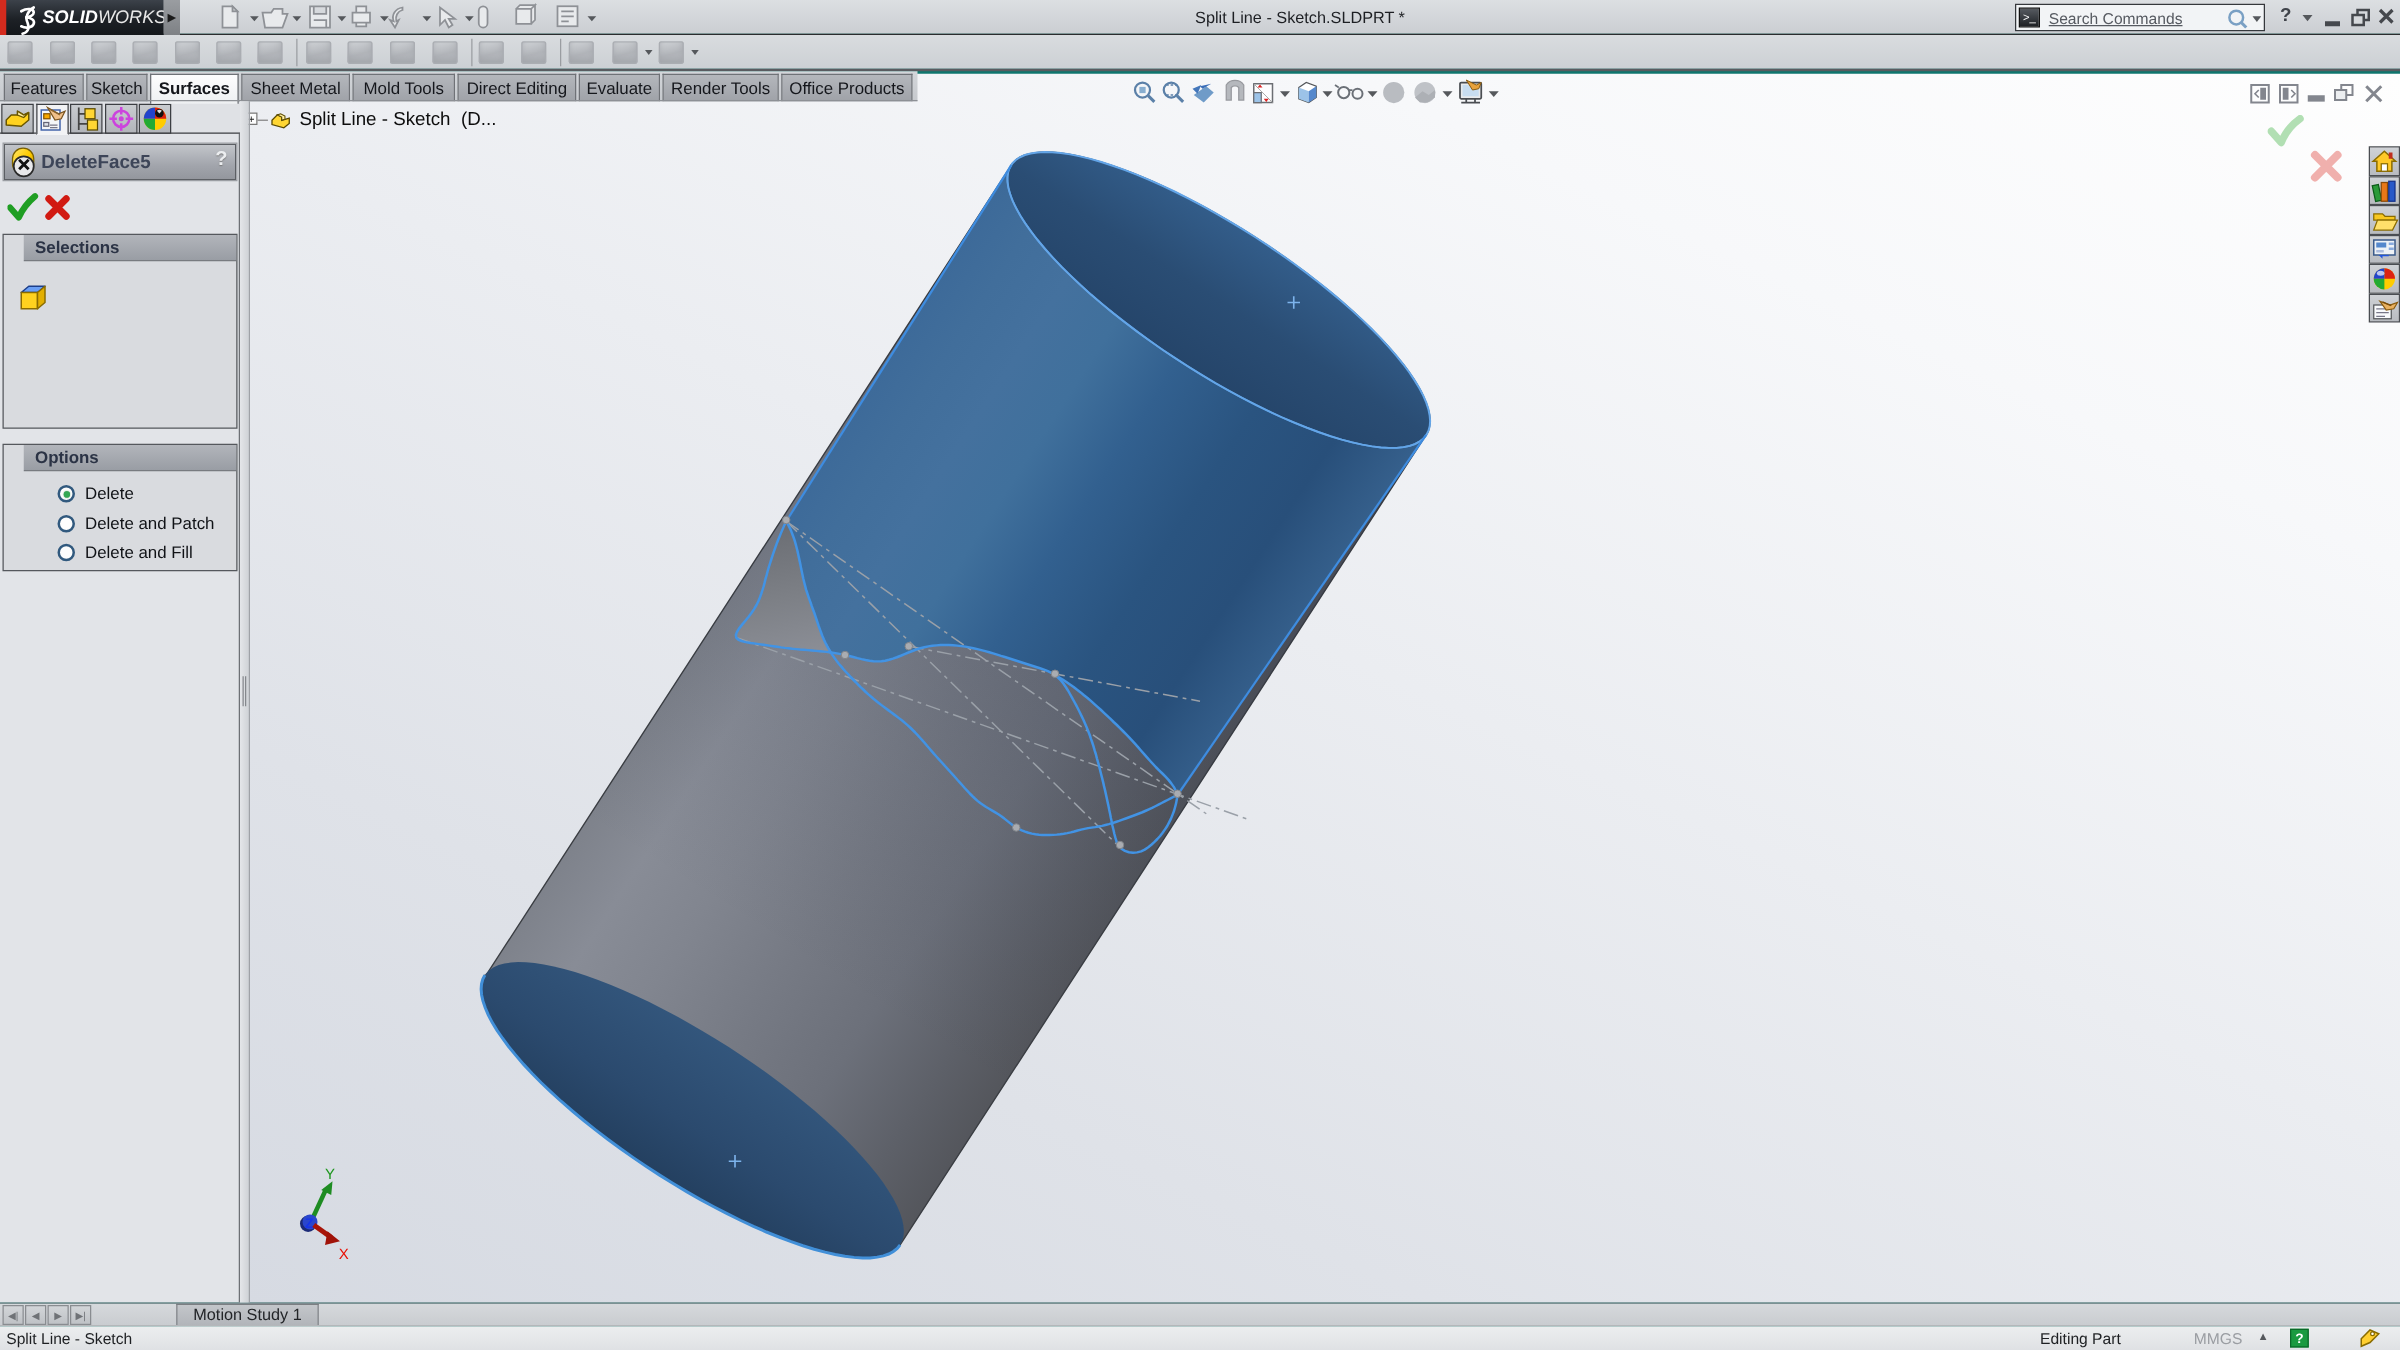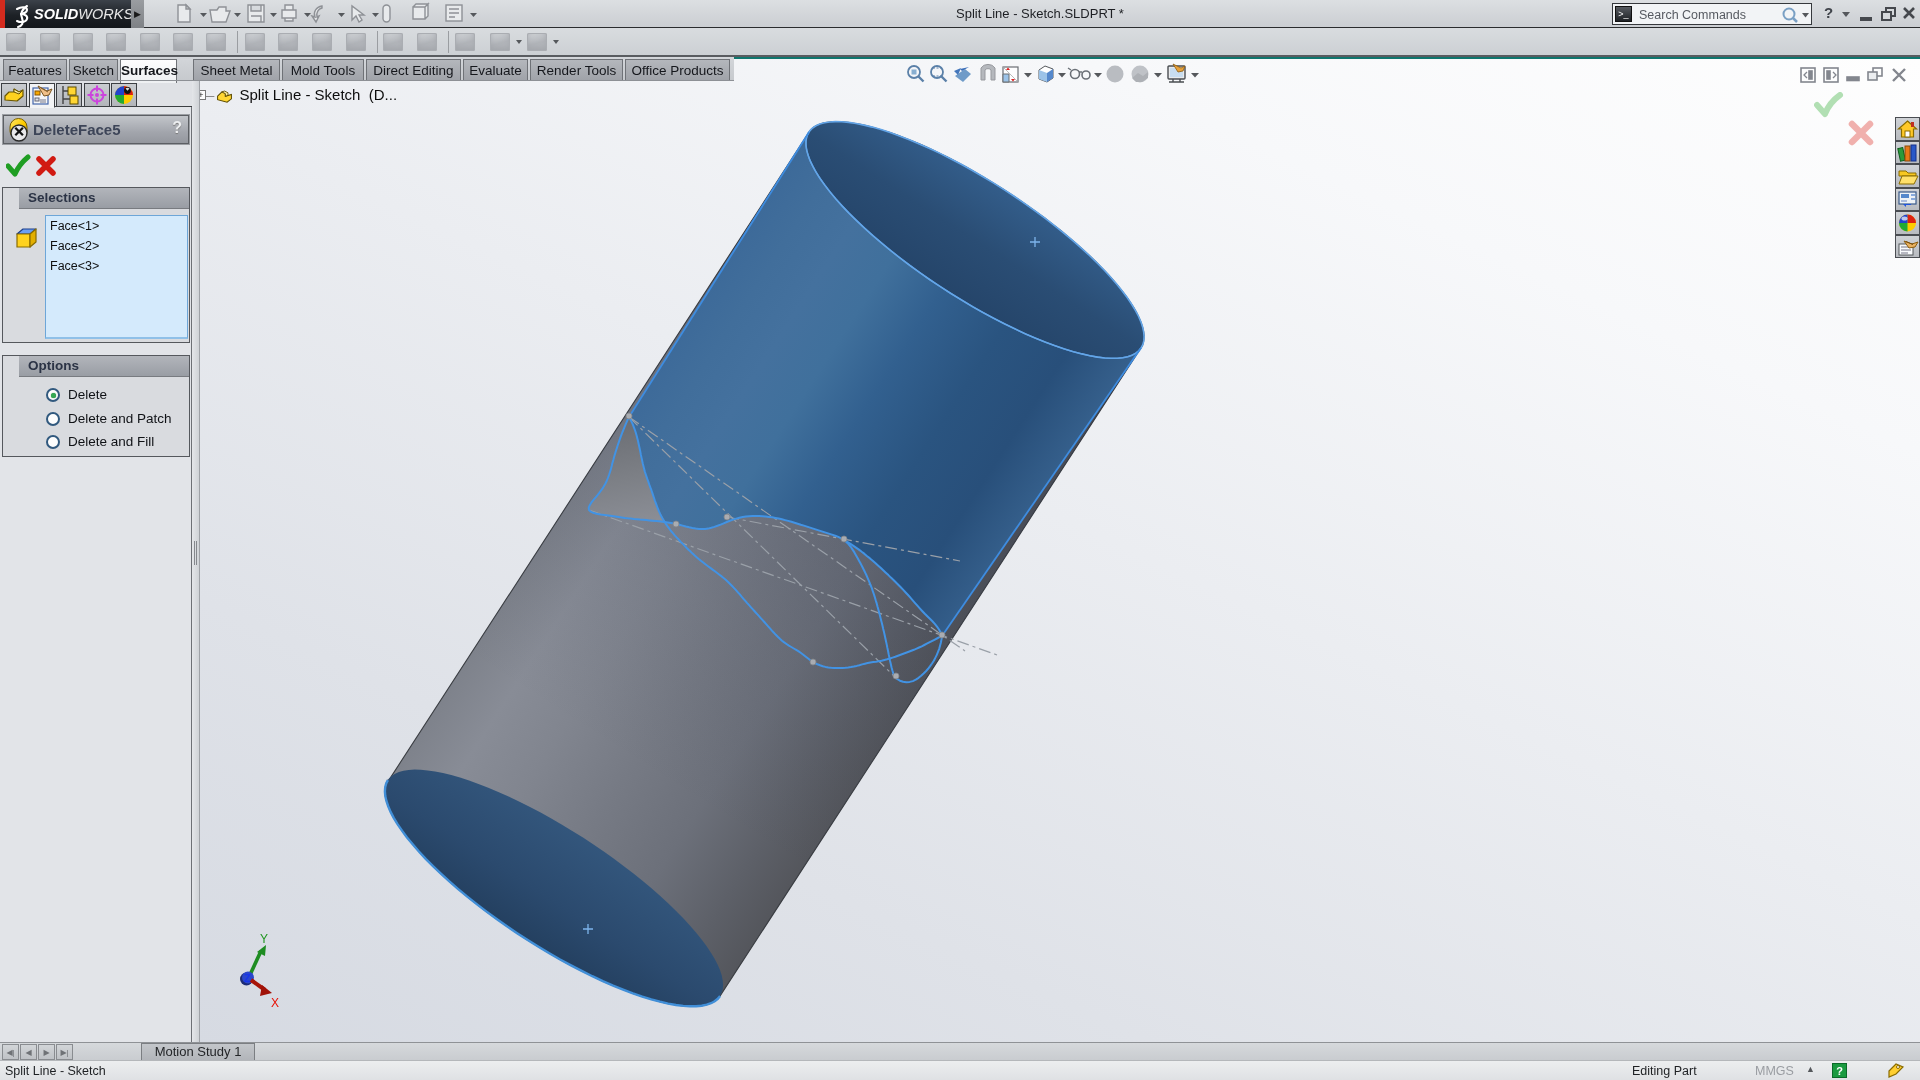--- a/index.html
+++ b/index.html
@@ -7,21 +7,21 @@
 #titlebar{position:absolute;left:0;top:0;width:1920px;height:28px;background:linear-gradient(#dcdfe2,#cbced2);border-bottom:1px solid #2a2c2e;}
 #logo{position:absolute;left:0;top:0;width:131px;height:28px;background:linear-gradient(#3c424a,#1d2126 55%,#14171b);}
 #logo .red{position:absolute;left:0;top:0;width:5px;height:28px;background:#d42b1e;}
 #logo .lt{position:absolute;left:34px;top:6px;color:#fff;font-size:14.5px;font-weight:bold;font-style:italic;letter-spacing:0px;}
 #logo .lt span{font-weight:normal;color:#e8e8e8;}
 #logoarrow{position:absolute;left:131px;top:0;width:13px;height:28px;background:linear-gradient(#9a9da1,#7e8185);color:#1a1a1a;font-size:9px;line-height:28px;text-align:center;}
 .title-text{position:absolute;left:900px;top:6px;width:280px;text-align:center;font-size:13px;color:#1d1f23;}
 
 #search{position:absolute;left:1612px;top:3px;width:200px;height:22px;background:#f2f4f6;border:1px solid #35383c;}
 #search .sicon{position:absolute;left:2px;top:2px;width:17px;height:16px;background:linear-gradient(#565a60,#1e2125);border:1px solid #111;color:#fff;font-size:9px;line-height:15px;text-align:center;}
-#search .stxt{position:absolute;left:26px;top:4px;font-size:12.5px;color:#565a61;}
+#search .stxt{position:absolute;left:26px;top:4px;font-size:12.5px;color:#565a61;text-decoration:underline;}
 .tbtn{position:absolute;top:0;color:#45484d;font-size:14px;}
 
 #row1icons{position:absolute;left:0;top:0;width:1920px;height:28px;}
 #toolbar2{position:absolute;left:0;top:28px;width:1920px;height:29px;background:linear-gradient(#d9dcdf,#ccd0d4);border-bottom:2px solid #595c60;}
 .ticon{position:absolute;width:20px;height:18px;border-radius:2px;background:linear-gradient(165deg,#c9ccd0 15%,#b2b5ba 55%,#bbbec3);box-shadow:inset 0 0 0 1px #aaadb2, inset 0 -4px 6px #a2a5aa;}
 .tsep{position:absolute;width:1px;height:22px;background:#9a9da1;top:3px;}
 .tcaret{position:absolute;width:0;height:0;border-left:3.5px solid transparent;border-right:3.5px solid transparent;border-top:4px solid #55585c;top:12px;}
 
 #tabbar{position:absolute;left:0;top:57px;width:734px;height:24px;background:linear-gradient(#d3d6da,#c6c9cd);z-index:4;}
 .rtab{position:absolute;top:2px;height:22px;background:linear-gradient(#b4b7bc,#9fa2a8);border:1px solid #6f7277;border-bottom:none;font-size:13.5px;color:#15171c;text-align:center;line-height:21px;}
@@ -136,21 +136,21 @@
 <div class="tsep" style="left:448px;"></div>
 <div class="ticon" style="left:455px;top:5px;"></div>
       <div class="ticon" style="left:490px;top:5px;"></div>
 <div class="tcaret" style="left:516px;"></div>
 <div class="ticon" style="left:527px;top:5px;"></div>
 <div class="tcaret" style="left:553px;"></div>
 </div>
 <div id="tabbar">
 <div class="rtab" style="left:3px;width:64px;">Features</div>
 <div class="rtab" style="left:69px;width:49px;">Sketch</div>
-<div class="rtab active" style="left:120px;width:57px;">Surfaces</div>
+<div class="rtab active" style="left:120px;width:71px;">Surfaces</div>
 <div class="rtab" style="left:193px;width:87px;">Sheet Metal</div>
 <div class="rtab" style="left:282px;width:82px;">Mold Tools</div>
 <div class="rtab" style="left:366px;width:95px;">Direct Editing</div>
 <div class="rtab" style="left:463px;width:65px;">Evaluate</div>
 <div class="rtab" style="left:530px;width:93px;">Render Tools</div>
 <div class="rtab" style="left:625px;width:105px;">Office Products</div>
 </div>
 <div id="tabline"></div>
 <div id="viewport">
 <svg id="vpsvg" width="1728" height="961" viewBox="192 81 1728 961">
@@ -397,25 +397,20 @@
         <div class="q">?</div>
 </div>
 <div id="okx">
 <svg width="52" height="26" viewBox="0 0 52 26">
           <path d="M2 13 l7 8 c3 -7 7 -12 13 -17" fill="none" stroke="#1f9e23" stroke-width="5" stroke-linecap="round" stroke-linejoin="round"></path>
           <path d="M33 6 l14 14 M47 6 l-14 14" stroke="#d11a12" stroke-width="5.5" stroke-linecap="round"></path>
         </svg>
 </div>
 <div class="group" id="selgroup">
 <div class="ghead">Selections</div>
-<div id="listbox">
-          <div class="litem">Face&lt;1&gt;</div>
-          <div class="litem">Face&lt;2&gt;</div>
-          <div class="litem">Face&lt;3&gt;</div>
-        </div>
 <div id="cubeicon"><svg width="27" height="25" viewBox="0 0 27 25">
             <path d="M3 8 l6 -5 h13 l-6 5 z" fill="#6a9ff5" stroke="#1c3e8a" stroke-width="1.2" stroke-linejoin="round"></path>
             <path d="M3 8 h13 v13 h-13 z" fill="#ffd21f" stroke="#8a6c00" stroke-width="1.2"></path>
             <path d="M16 8 l6 -5 v13 l-6 5 z" fill="#e3af00" stroke="#8a6c00" stroke-width="1.2" stroke-linejoin="round"></path>
           </svg></div>
 </div>
 <div class="group" id="optgroup">
 <div class="ghead">Options</div>
 <div class="radio-row" style="left:43px;top:32px;">
           <div class="rdot sel"></div>

